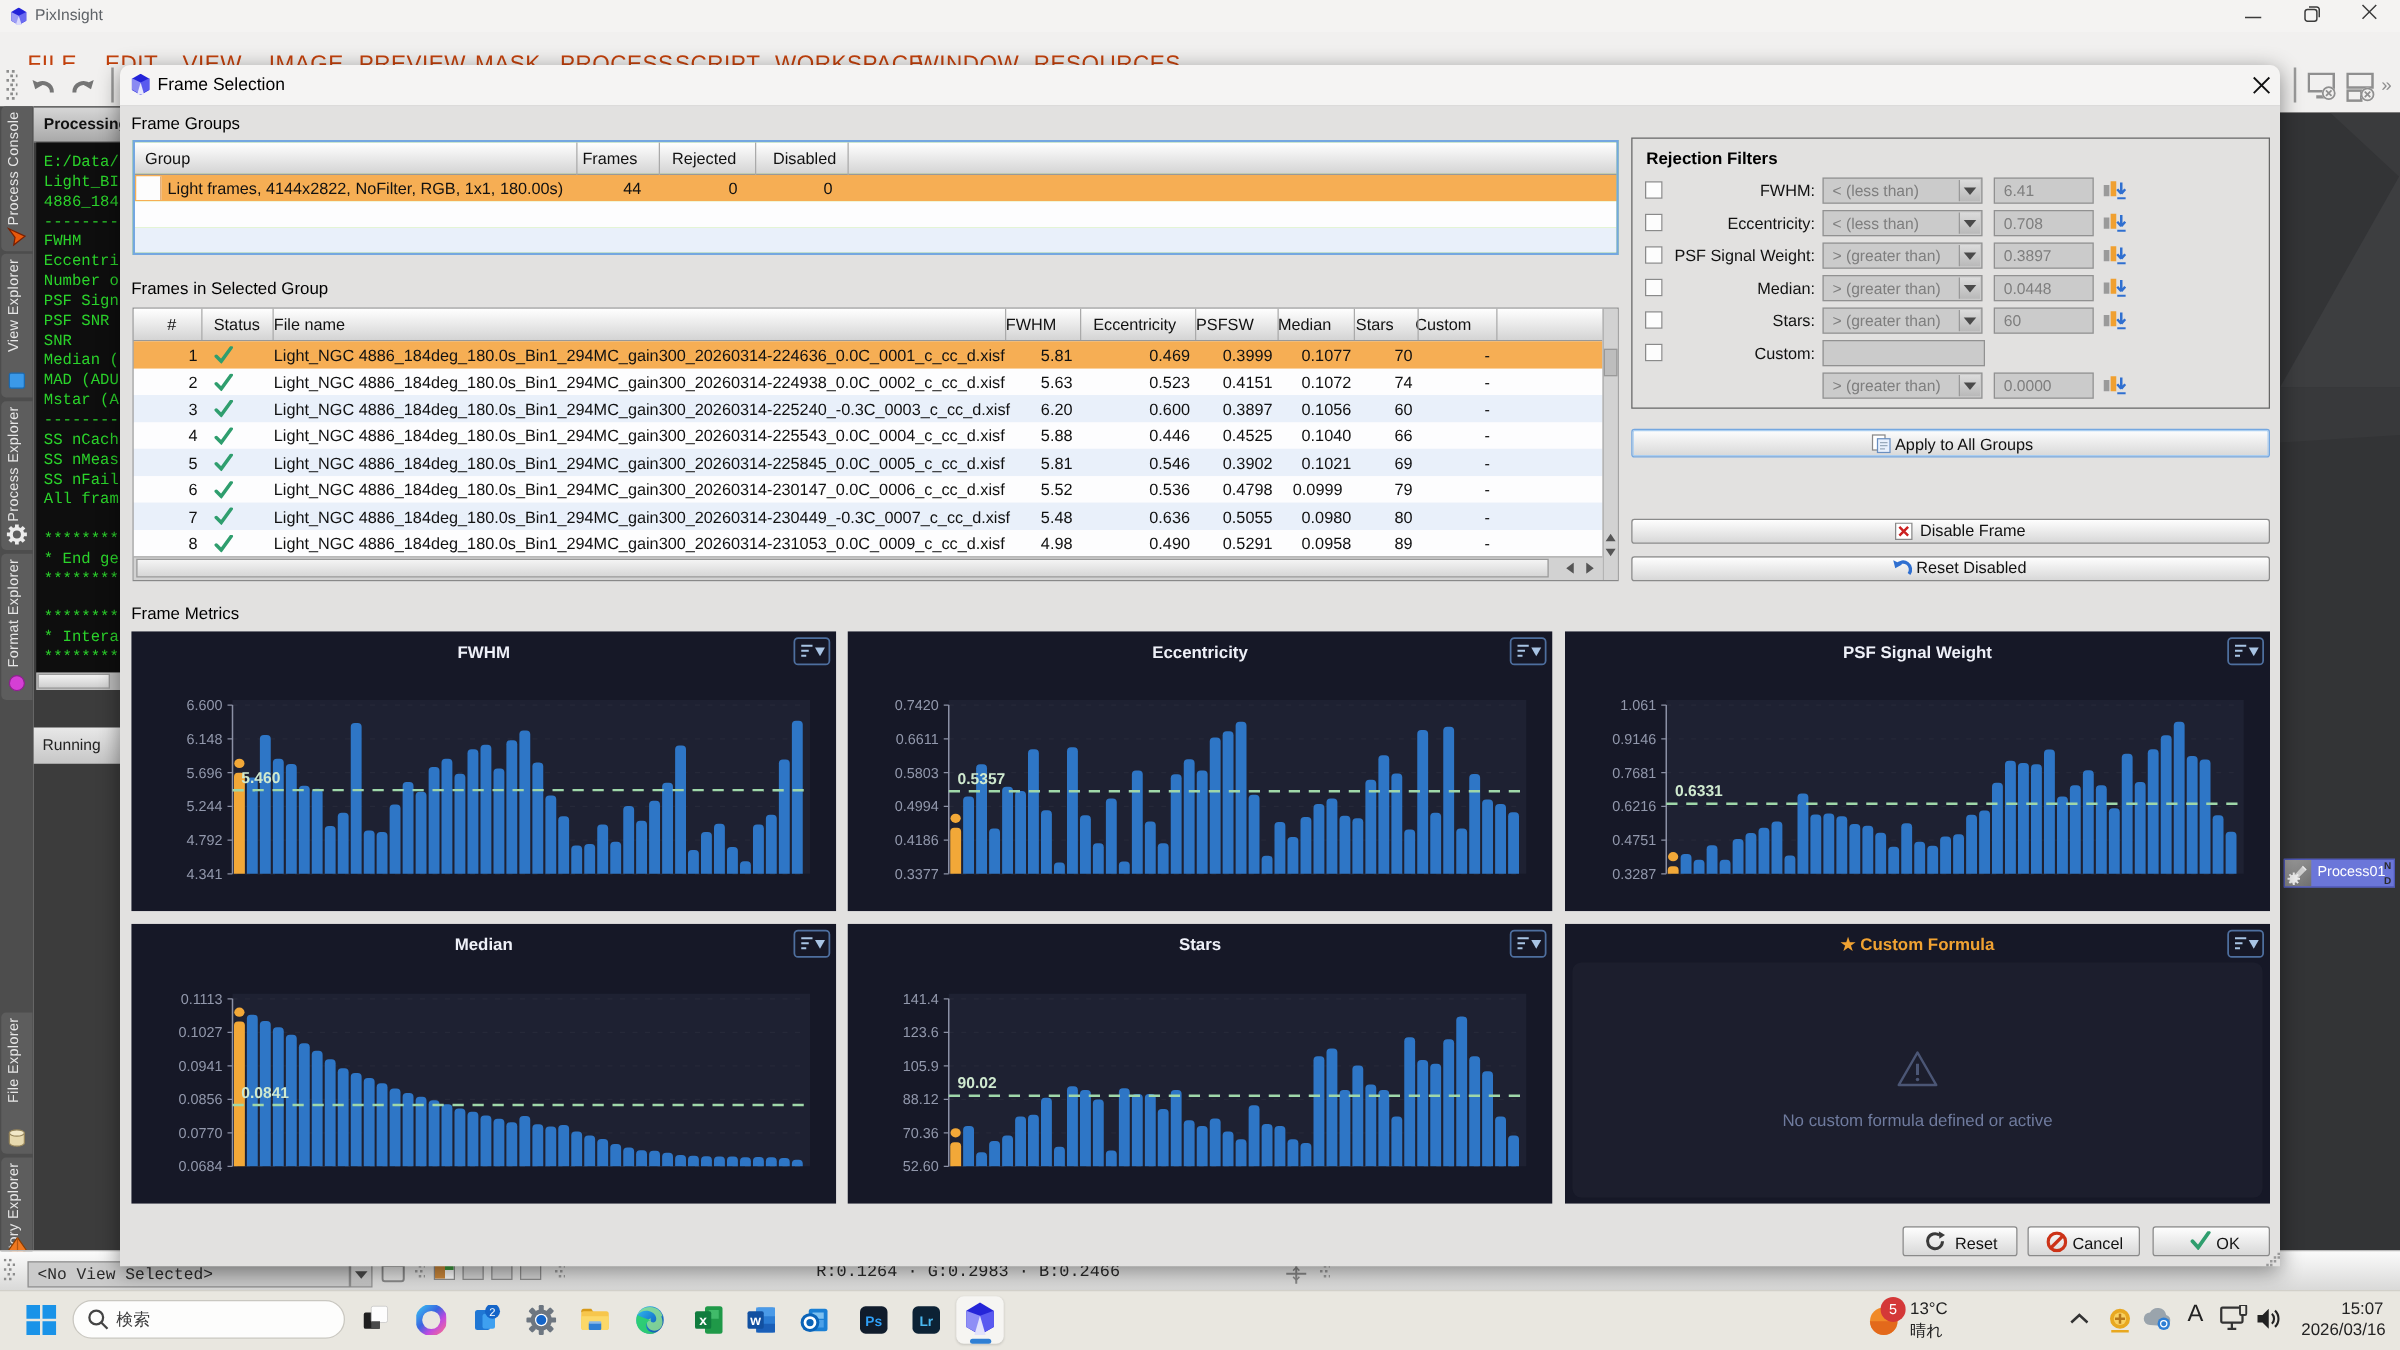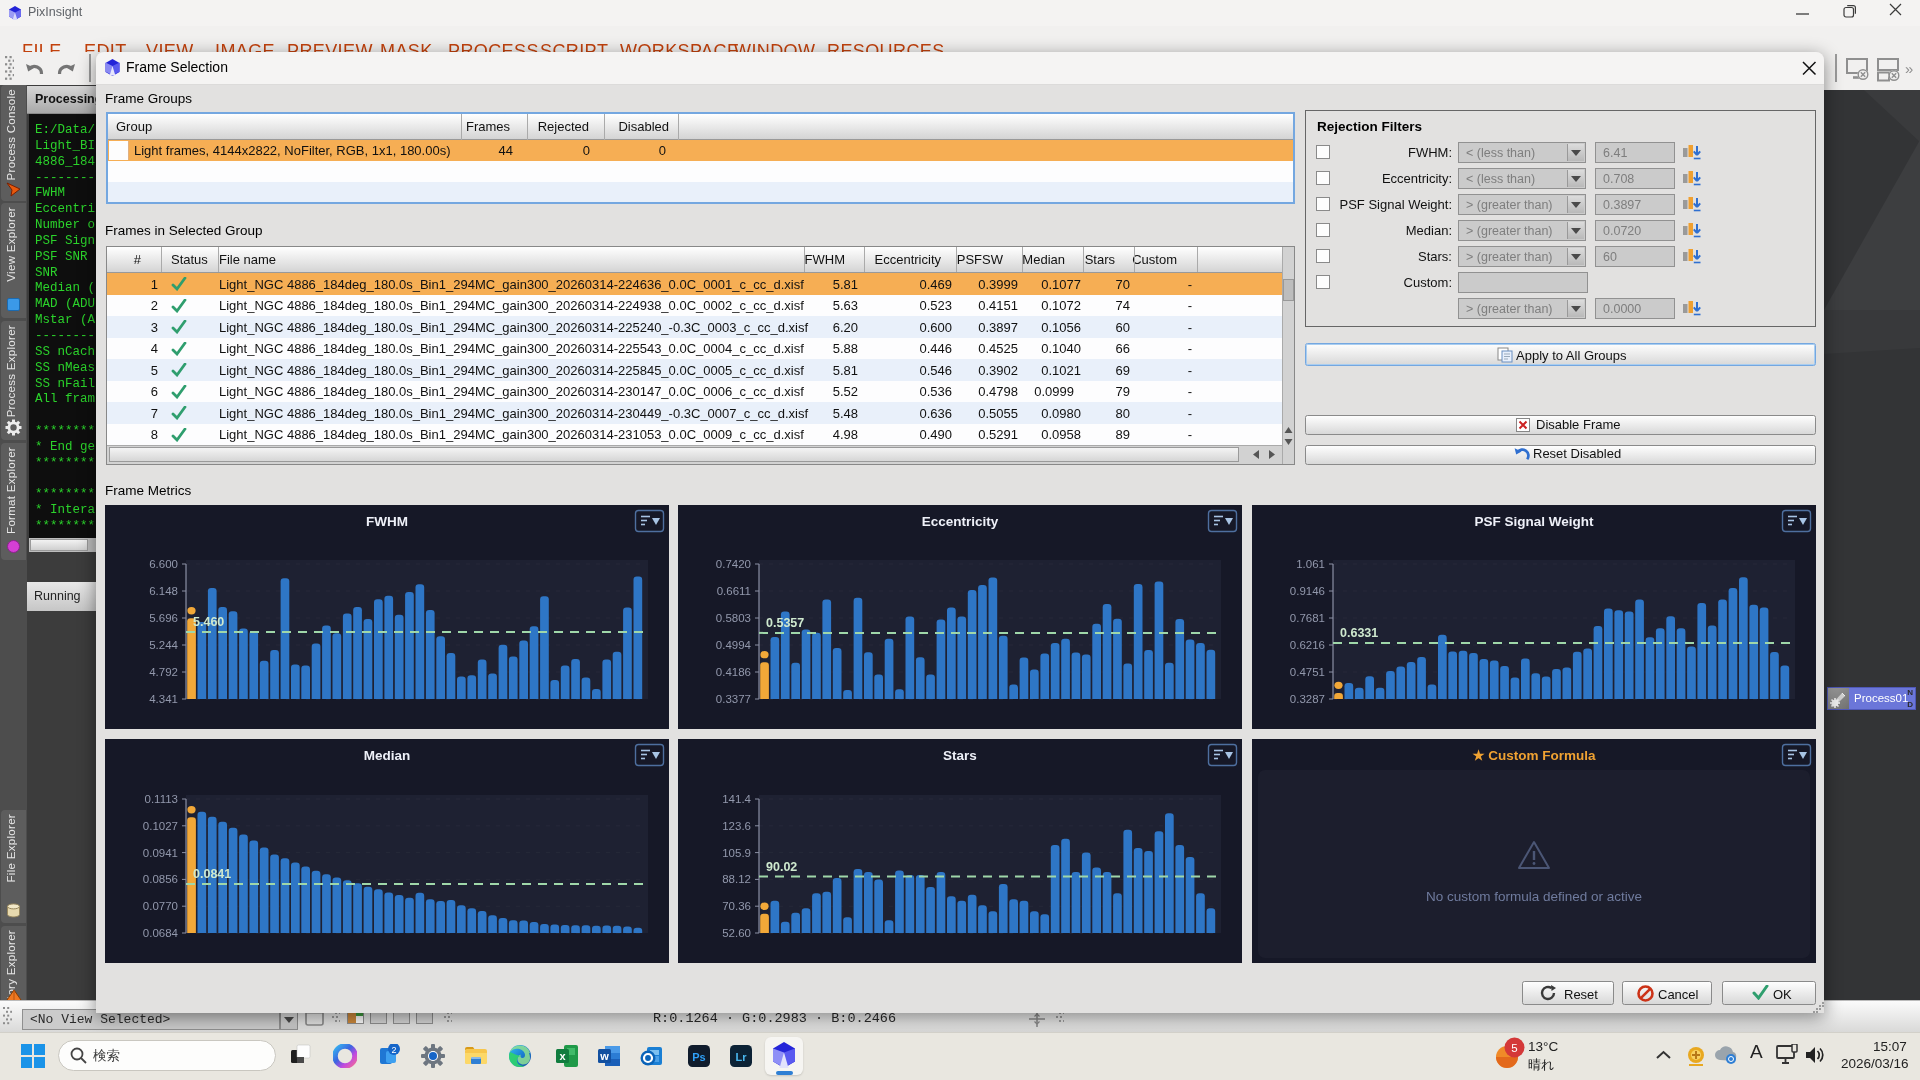--- a/index.html
+++ b/index.html
@@ -520,21 +520,21 @@
         </svg>
         <div class="cb" style="top:112px;"></div>
         <span class="flbl" style="top:112px;">Median:</span>
         <div class="drop" style="top:109px;">
           <span>&gt; (greater than)</span>
           <div class="ab">
             <div class="arr"></div>
           </div>
         </div>
         <div class="vbox" style="top:109px;">
-          <span>0.0720</span>
+          <span>0.0448</span>
         </div>
         <svg class="abs" style="left:376px;top:110px;" width="19" height="19">
           <rect x="1" y="5" width="4.5" height="9" fill="#9a9a9a"></rect>
           <rect x="6.5" y="2" width="4.5" height="12" fill="#f0a030"></rect>
           <path d="M15 3v9m0 0l-3.2-3.6m3.2 3.6l3.2-3.6" stroke="#2f6fd0" stroke-width="2" fill="none"></path>
           <line x1="11.8" y1="15.5" x2="18.5" y2="15.5" stroke="#2f6fd0" stroke-width="1.6"></line>
         </svg>
         <div class="cb" style="top:138px;"></div>
         <span class="flbl" style="top:138px;">Stars:</span>
         <div class="drop" style="top:135px;">

